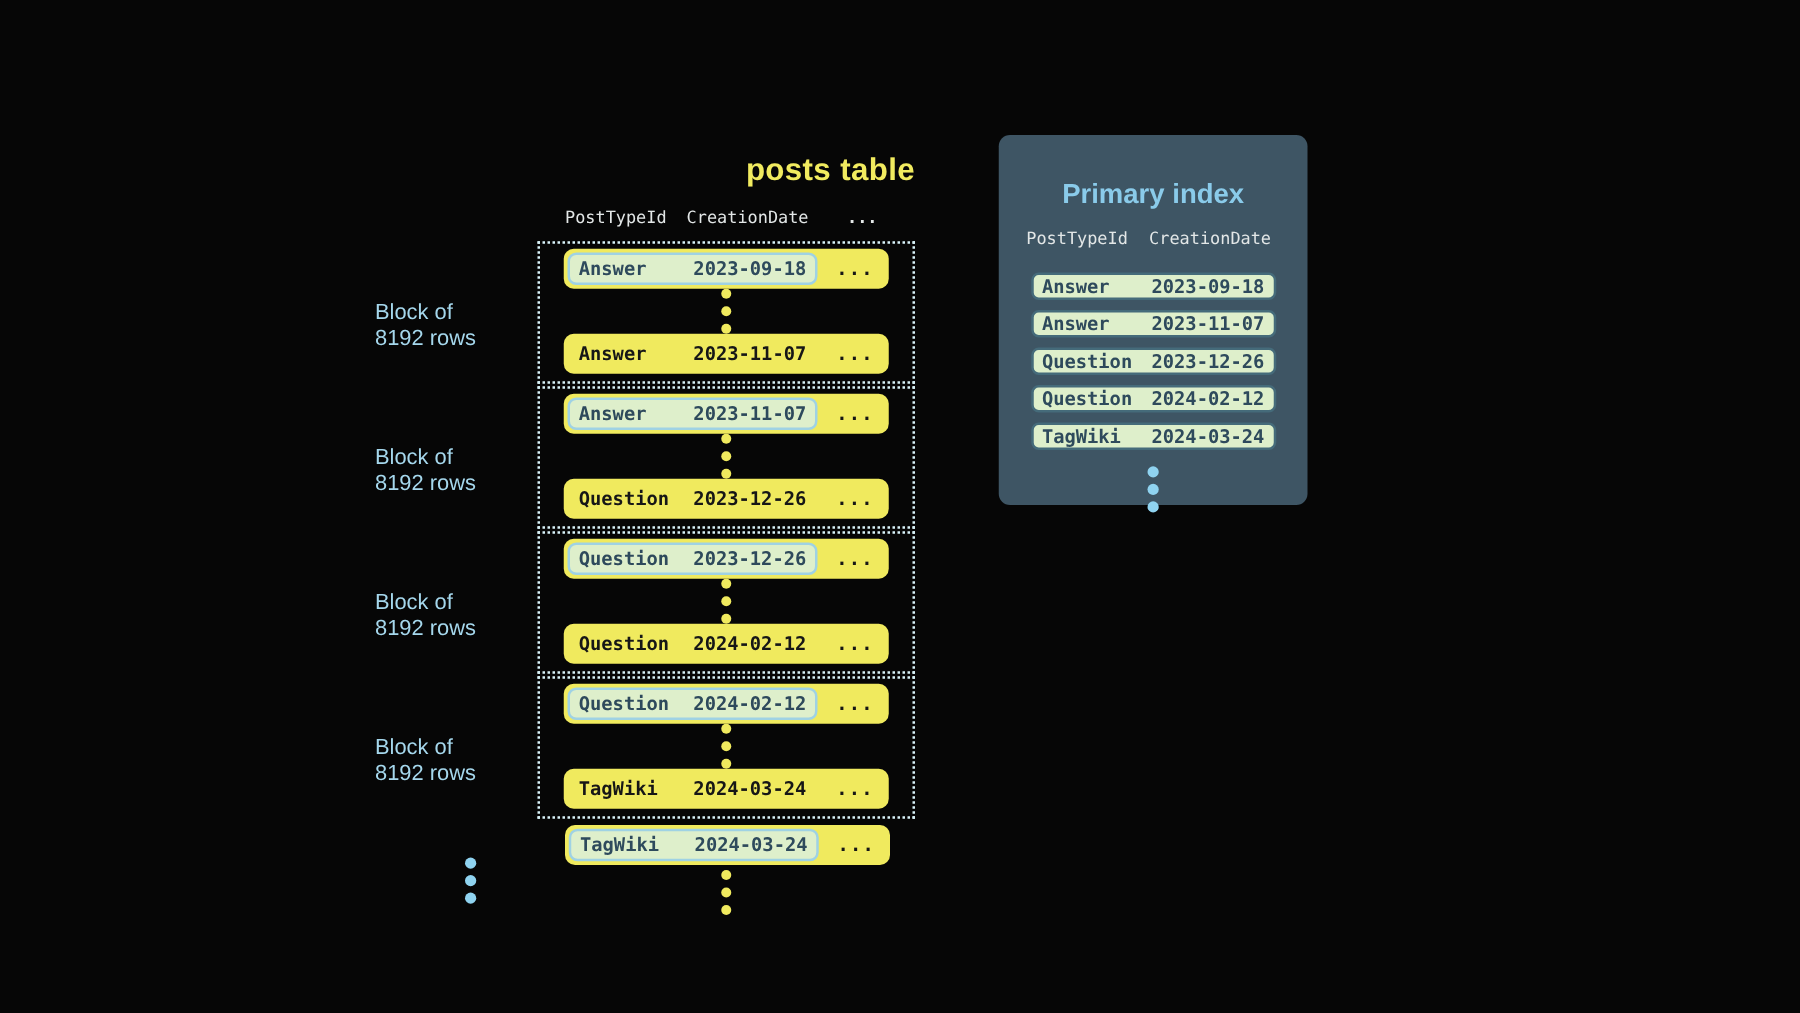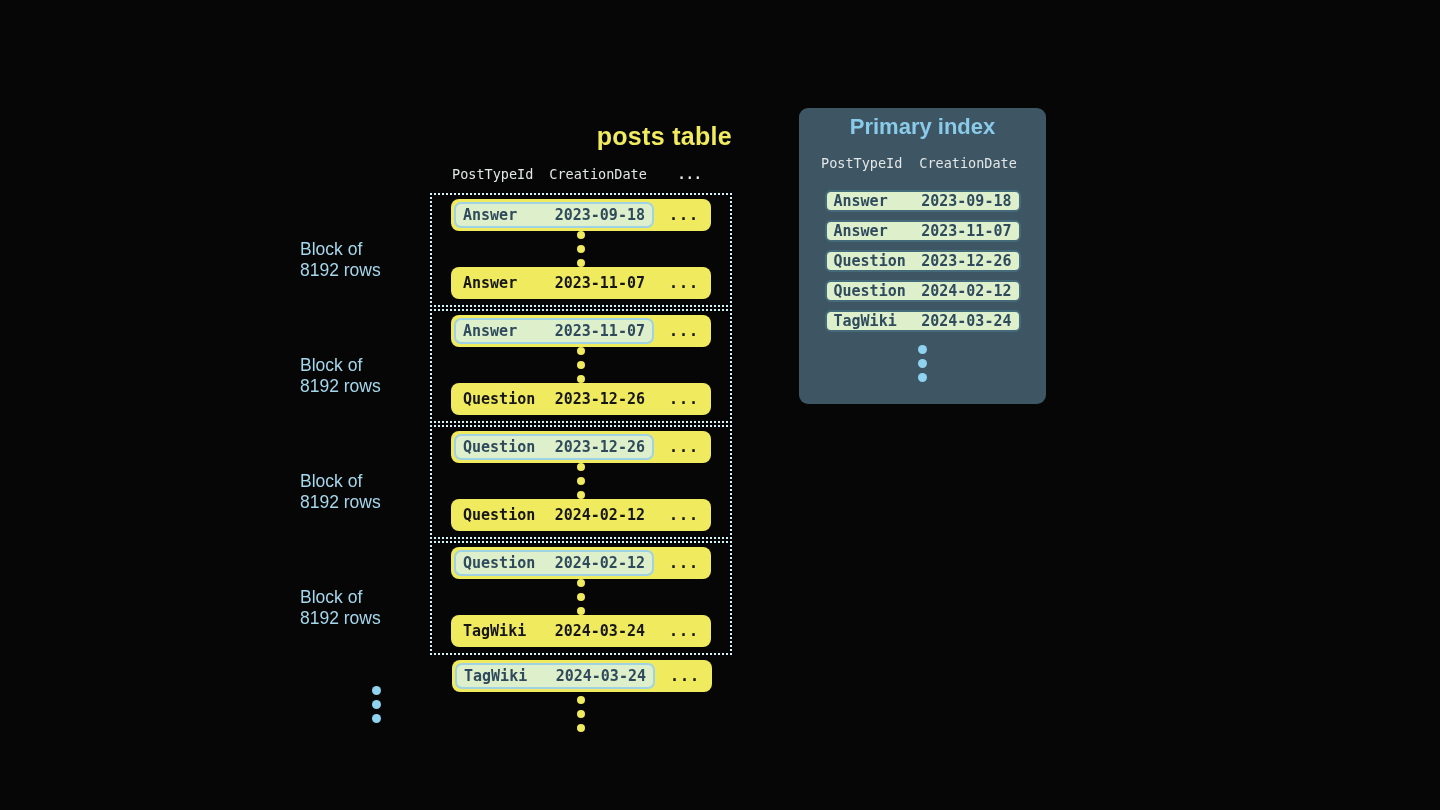--- a/index.html
+++ b/index.html
@@ -37,21 +37,21 @@
                color:#A5D7EC;font-size:17.5px;line-height:21px;}
   .lbl1{top:239px}.lbl2{top:355px}.lbl3{top:471px}.lbl4{top:587px}
 
   .trailing-row{position:absolute;left:452px;top:660px;}
   .trailing-dots{position:absolute;left:568px;top:696px;width:26px;}
   .left-dots{position:absolute;left:363px;top:686px;width:26px;}
 
   
   .index-panel{position:absolute;left:799px;top:108px;width:247px;height:296px;
                background:#3E5564;border-radius:9px;}
-  .idx-title{margin-top:6px;text-align:center;font-size:22px;font-weight:600;color:#8ACBEA;}
+  .idx-title{margin-top:34px;text-align:center;font-size:22px;font-weight:600;color:#8ACBEA;}
   .idx-header{margin-top:15px;display:flex;padding-left:22px;gap:17px;
               font-family:"DejaVu Sans Mono",monospace;font-size:13.5px;color:#E3E7E7;}
   .idx-rows{margin-top:19px;display:flex;flex-direction:column;align-items:center;gap:8px;}
   .idx-row{box-sizing:border-box;width:196px;height:22px;background:#DEEFCB;
            border:2px solid #456B7A;border-radius:6px;display:flex;align-items:center;
            justify-content:space-between;padding:0 7px;
            font-family:"DejaVu Sans Mono",monospace;font-weight:700;font-size:15px;color:#2E4A5C;}
   .idx-dots{margin-top:13px;display:flex;justify-content:center;}
 </style>
 </head>

